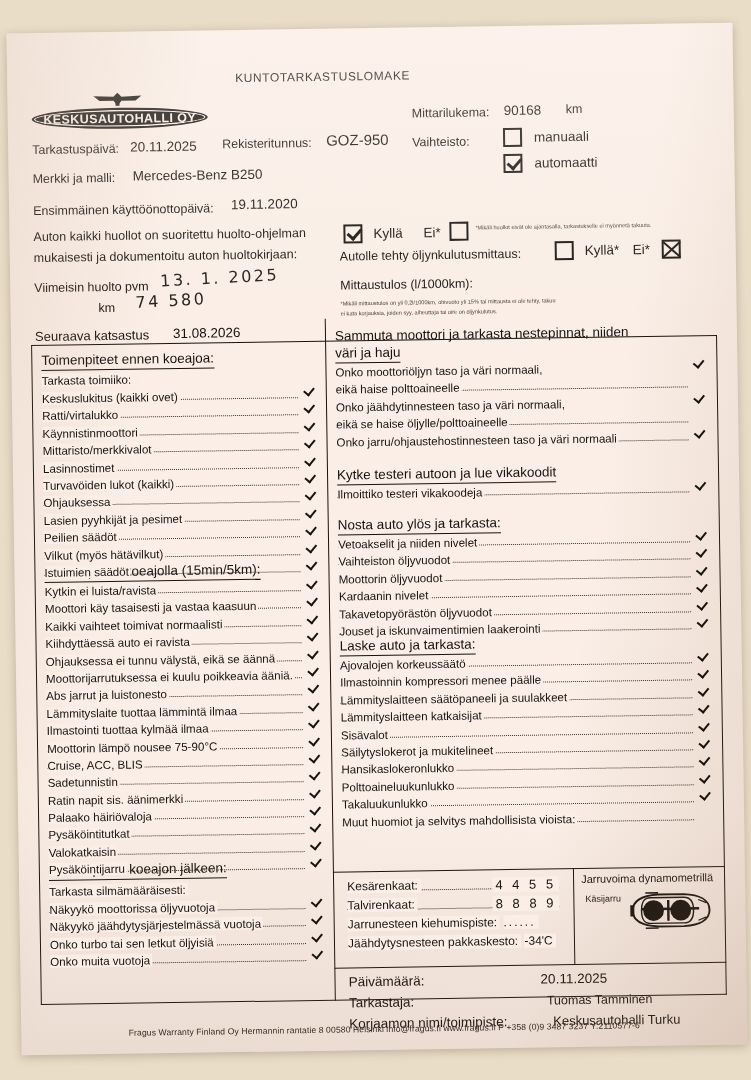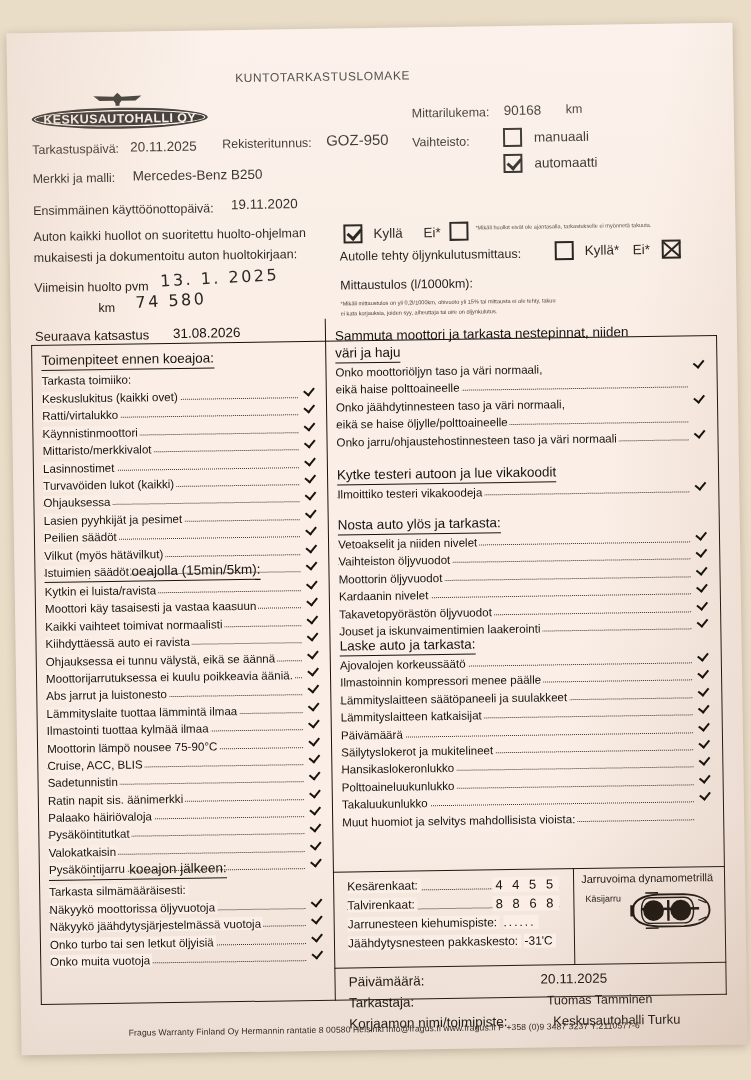--- a/index.html
+++ b/index.html
@@ -284,21 +284,21 @@
           </div>
       </div>
 
       <div class="block" style="left:324px; top:608px; width:368px;">
         <h3>Laske auto ja tarkasta:</h3>
         <div class="items" id="list-lowered">
             <div class="row"><span class="dots"></span><span class="txt">Ajovalojen korkeussäätö</span><span class="tick"></span></div>
             <div class="row"><span class="dots"></span><span class="txt">Ilmastoinnin kompressori menee päälle</span><span class="tick"></span></div>
             <div class="row"><span class="dots"></span><span class="txt">Lämmityslaitteen säätöpaneeli ja suulakkeet</span><span class="tick"></span></div>
             <div class="row"><span class="dots"></span><span class="txt">Lämmityslaitteen katkaisijat</span><span class="tick"></span></div>
-            <div class="row"><span class="dots"></span><span class="txt">Päivämäärä</span><span class="tick"></span></div>
+            <div class="row"><span class="dots"></span><span class="txt">Sisävalot</span><span class="tick"></span></div>
             <div class="row"><span class="dots"></span><span class="txt">Säilytyslokerot ja mukitelineet</span><span class="tick"></span></div>
             <div class="row"><span class="dots"></span><span class="txt">Hansikaslokeronlukko</span><span class="tick"></span></div>
             <div class="row"><span class="dots"></span><span class="txt">Polttoaineluukunlukko</span><span class="tick"></span></div>
             <div class="row"><span class="dots"></span><span class="txt">Takaluukunlukko</span><span class="tick"></span></div>
             <div class="row"><span class="dots"></span><span class="txt">Muut huomiot ja selvitys mahdollisista vioista:</span></div>
           </div>
       </div>
 
       <div class="rule" style="left:314px; top:843px; width:392px;"></div>
       <div class="vrule" style="left:554px; top:843px; height:96px;"></div>
@@ -306,29 +306,29 @@
 
       <div style="position:absolute; left:328px; top:851px; width:212px;">
         <div class="bline">
           <span class="bl-dots"></span>
           <span class="bl-txt">Kesärenkaat:</span>
           <span class="bl-val" style="position:absolute; right:0; top:0;">4 4 5 5</span>
         </div>
         <div class="bline">
           <span class="bl-dots"></span>
           <span class="bl-txt">Talvirenkaat:</span>
-          <span class="bl-val" style="position:absolute; right:0; top:0;">8 8 6 8</span>
+          <span class="bl-val" style="position:absolute; right:0; top:0;">8 8 8 9</span>
         </div>
         <div class="bline">
           <span class="bl-txt">Jarrunesteen kiehumispiste:</span>
           <span class="bl-txt" style="letter-spacing:2px;">......</span>
         </div>
         <div class="bline">
           <span class="bl-txt">Jäähdytysnesteen pakkaskesto:</span>
-          <span class="bl-txt">-31'C</span>
+          <span class="bl-txt">-34'C</span>
         </div>
       </div>
 
       <div style="position:absolute; left:562px; top:848px; width:140px;">
         <div style="font-size:11px; color:#17130f; white-space:nowrap;">Jarruvoima dynamometrillä</div>
         <div style="font-size:9px; color:#17130f; margin-top:9px; margin-left:4px;">Käsijarru</div>
         <svg viewBox="0 0 120 55" style="position:absolute; left:40px; top:16px; width:96px; height:46px;">
           <path d="M14 27 C14 14 26 8 46 7 L78 7 C98 8 110 15 110 27 C110 39 98 46 78 47 L46 47 C26 46 14 40 14 27 Z" fill="none" stroke="#17130f" stroke-width="2.4"></path>
           <path d="M36 11 L78 11 C86 11 90 16 90 27 C90 38 86 43 78 43 L36 43 C28 43 25 38 25 27 C25 16 28 11 36 11 Z" fill="none" stroke="#17130f" stroke-width="1.8"></path>
           <ellipse cx="40" cy="27" rx="13" ry="13" fill="#17130f"></ellipse>

